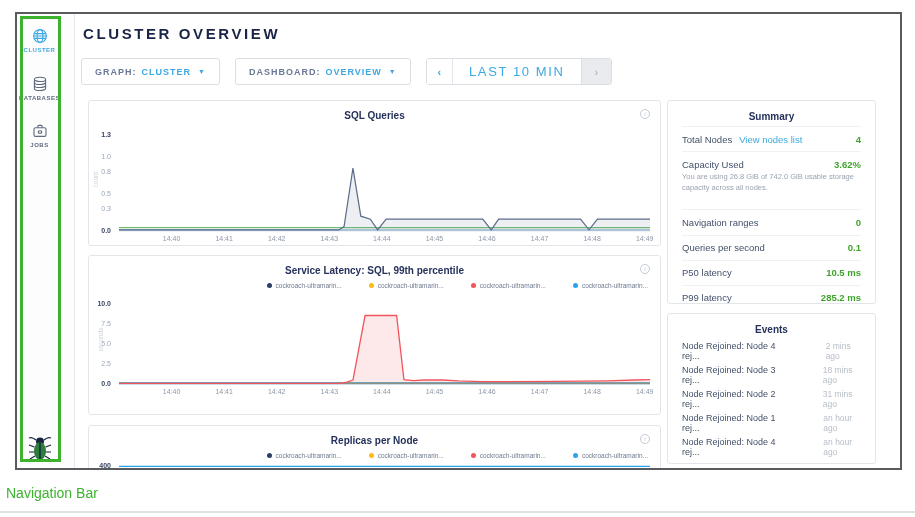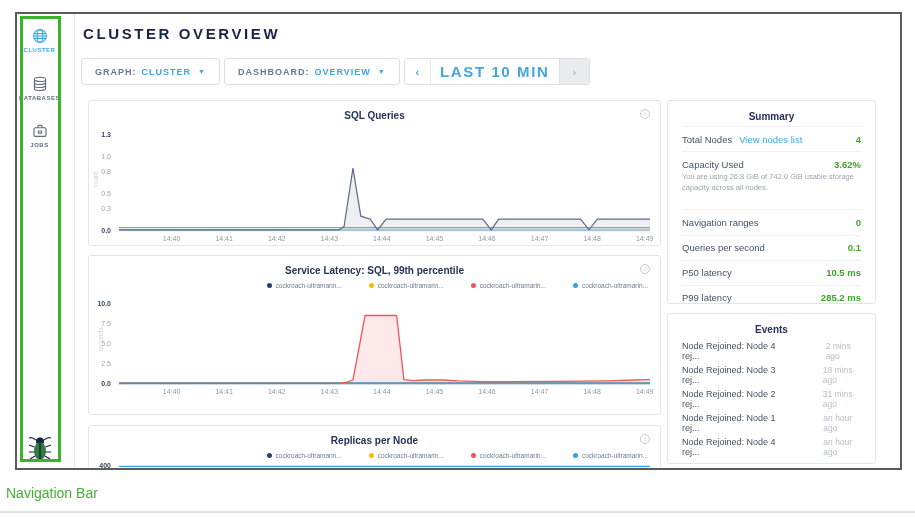--- a/index.html
+++ b/index.html
@@ -19,34 +19,34 @@
   .side-item.active .lbl { color:#3fa7e1; }
   .side-logo { position:absolute; left:11px; top:420px; width:24px; height:27px; cursor:pointer; }
 
   
   .green-rect { position:absolute; left:3px; top:2px; width:41px; height:446px;
                 border:3px solid #3db32d; z-index:9; pointer-events:none; }
 
   
   .page-title { position:absolute; left:66px; top:11px; font-size:15px; font-weight:700;
                 letter-spacing:2.6px; color:#192447; }
-  .controls { position:absolute; left:64px; top:44px; display:flex; gap:4px; }
+  .controls { position:absolute; left:64px; top:44px; display:flex; gap:15px; }
   .dropdown { height:27px; display:flex; align-items:center; padding:0 13px;
               border:1px solid #dbdfe5; border-radius:3px; background:#fff; cursor:pointer;
               font-size:9px; font-weight:700; letter-spacing:1px; }
   .dropdown .dd-label { color:#6a7896; }
   .dropdown .dd-value { color:#3fa7e1; margin-left:5px; }
   .dropdown .caret { color:#3fa7e1; font-size:7px; margin-left:7px; }
   .timepicker { display:flex; height:27px; border:1px solid #dbdfe5; border-radius:3px;
                 overflow:hidden; background:#fff; }
   .tp-prev { width:26px; display:flex; align-items:center; justify-content:center;
              color:#3fa7e1; font-size:11px; font-weight:700; border-right:1px solid #e3e6ea;
              background:#fff; cursor:pointer; }
   .tp-label { width:128px; display:flex; align-items:center; justify-content:center;
-              color:#3fa7e1; font-size:15px; font-weight:700; letter-spacing:1.6px; }
+              color:#3fa7e1; font-size:13px; font-weight:400; letter-spacing:1.6px; }
   .tp-next { width:30px; display:flex; align-items:center; justify-content:center;
              color:#b4bac3; font-size:11px; font-weight:700; border-left:1px solid #dcdfe4;
              background:#e9ebee; cursor:default; }
 
   
   .card { position:absolute; background:#fff; border:1px solid #e2e6ea; border-radius:3px; }
   .chart-card-1 { left:71px; top:86px;  width:573px; height:146px; }
   .chart-card-2 { left:71px; top:241px; width:573px; height:160px; }
   .chart-card-3 { left:71px; top:411px; width:573px; height:120px; }
   .chart-title { position:absolute; left:0; right:0; top:9px; text-align:center;

